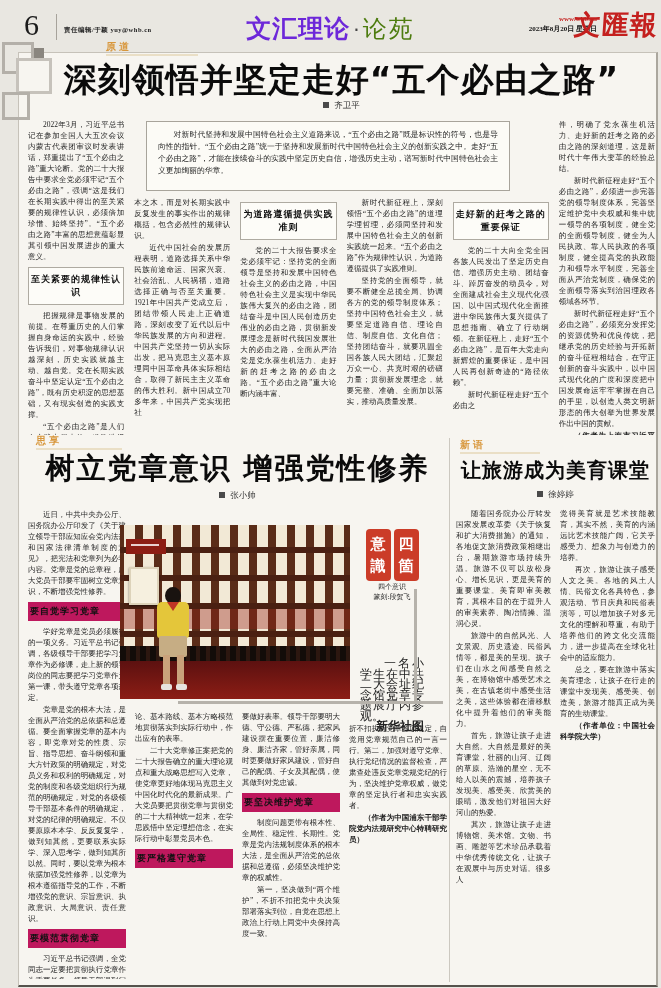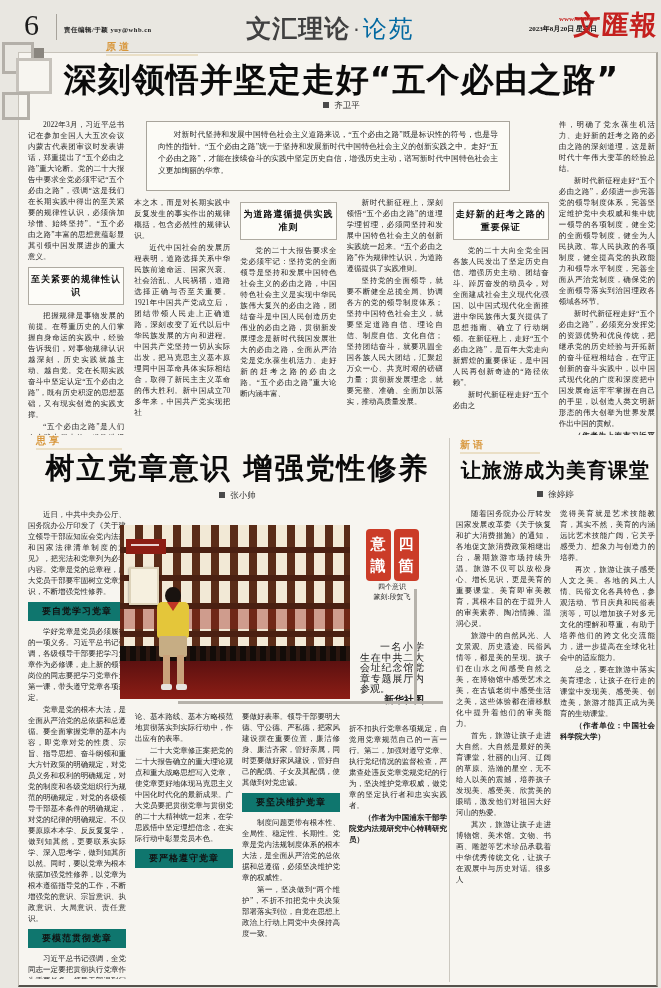--- a/index.html
+++ b/index.html
@@ -5,23 +5,23 @@
   html,body{margin:0;padding:0;}
   body{width:661px;height:988px;position:relative;background:#e9e7e1;overflow:hidden;
        font-family:"Liberation Serif","DejaVu Serif",serif;color:#222;}
   .abs{position:absolute;}
   
   .pagenum{left:24px;top:8px;font-size:30px;color:#1b1b1b;line-height:34px;}
   .hdr-vline{left:56px;top:14px;width:1px;height:26px;background:#a7a39b;}
   .editor-line{left:64px;top:26px;font-size:6.5px;font-weight:bold;color:#222;letter-spacing:.5px;}
   .section-title{left:50%;top:12px;transform:translateX(-50%);white-space:nowrap;
        font-family:"DejaVu Sans","Liberation Sans",sans-serif;}
-  .st-bold{font-size:25px;font-weight:900;color:#404040;letter-spacing:1px;}
+  .st-bold{font-size:25px;font-weight:900;color:#6d28d9;letter-spacing:1px;}
   .st-sep{font-size:20px;color:#444;margin:0 3px;}
-  .st-light{font-size:24px;font-weight:500;color:#0369a1;letter-spacing:2px;}
+  .st-light{font-size:24px;font-weight:500;color:#4d7c0f;letter-spacing:2px;}
   .right-block{right:64px;top:15px;text-align:right;line-height:9.5px;white-space:nowrap;}
   .site{font-size:7px;font-weight:bold;color:#c4201e;}
   .dateline{font-size:7px;font-weight:bold;color:#111;}
   .masthead{right:3px;top:7px;font-size:27px;font-weight:900;color:#c4201e;
        transform:skewX(-4deg);letter-spacing:1px;font-family:"DejaVu Serif",serif;}
   .hdr-rule{left:18px;top:52px;width:639px;height:1px;background:#8f8b84;}
   
   .frame{left:18px;top:52px;width:637px;height:932px;background:#f7f5f0;
        border:1px solid #c6c2b9;border-right:2px solid #aba79e;border-bottom:2px solid #55524c;}
   .orn{border:3px solid #b4b0a9;background:transparent;}
@@ -35,21 +35,21 @@
   .kicker-rule{height:2px;background:#eadfc6;}
   .headline{font-family:"DejaVu Sans","Liberation Sans",sans-serif;font-weight:900;color:#0b0b0b;text-align:center;}
   .author-row{text-align:center;font-size:8.5px;color:#333;}
   .author-marker{display:inline-block;width:6px;height:6px;background:#4a4a4a;margin-right:5px;}
   .col{flex:1;overflow:hidden;}
   .bt{margin:0 0 1px 0;font-size:7.5px;line-height:11px;text-align:justify;text-indent:2em;color:#242424;}
   .bt.cont{text-indent:0;}
   .bt.attrib{font-weight:bold;color:#1c1c1c;}
   .subhead-box{border:1px solid #aeaaa1;background:#fdfcf8;text-align:center;
        font-size:9px;font-weight:bold;letter-spacing:1px;color:#111;padding:5px 2px;margin:5px 0;line-height:13px;}
-  .subhead-bar{background:#0f766e;text-align:center;font-size:9px;font-weight:bold;
+  .subhead-bar{background:#be185d;text-align:left;font-size:9px;font-weight:bold;
        letter-spacing:1px;color:#111;padding:3px 2px;margin:5px 0;}
   .spacer{width:100%;}
   
   .a1{left:28px;top:56px;width:627px;height:388px;}
   .a1 .headline{font-size:33px;line-height:40px;margin-top:4px;letter-spacing:1px;}
   .a1-body{position:relative;margin-top:7px;height:316px;display:flex;gap:10px;}
   .abstract-box{position:absolute;left:118px;top:2px;width:340px;height:54px;z-index:2;
        border:1px solid #a8a49b;background:#fcfbf6;padding:7px 11px;
        font-size:7.8px;line-height:12px;text-align:justify;text-indent:2em;color:#1f1f1f;overflow:hidden;}
   .a1 .spacer{height:78px;}
@@ -86,21 +86,21 @@
   .boy .leg.l{left:13px;} .boy .leg.r{left:27px;}
   .boy .shoe{position:absolute;top:97px;width:11px;height:6px;background:#e6e4df;border-radius:2px;}
   .boy .shoe.l{left:11px;} .boy .shoe.r{left:26px;}
   
   .capcol{position:absolute;left:332px;top:20px;width:64px;}
   .seal-row{display:flex;gap:3px;justify-content:center;}
   .stamp{width:25px;height:52px;background:#cb3c28;border-radius:4px;color:#fff;
        display:flex;flex-direction:column;align-items:center;justify-content:center;
        font-size:15px;font-weight:bold;line-height:22px;font-family:"DejaVu Serif",serif;}
   .seal-cap{margin-top:1px;text-align:center;font-size:7px;line-height:10px;color:#222;}
-  .photo-cap{margin-top:40px;font-size:10px;line-height:10.5px;text-align:justify;text-indent:2em;color:#222;}
+  .photo-cap{margin-top:56px;font-size:12px;line-height:10.5px;text-align:justify;text-indent:2em;color:#222;}
   .photo-credit{display:block;text-align:right;font-weight:bold;text-indent:0;}
   .lbar-h{position:absolute;left:150px;top:192px;width:265px;height:3px;background:#b6b2ab;}
   .lbar-v{position:absolute;left:386px;top:80px;width:3px;height:114px;background:#b6b2ab;}
   
   .divider-v{left:449px;top:438px;width:1px;height:544px;background:#ccc8c0;}
   .a3{left:456px;top:434px;width:199px;height:550px;}
   .a3 .headline{font-size:20px;line-height:28px;margin-top:22px;letter-spacing:1px;}
   .a3-body{margin-top:7px;height:440px;display:flex;gap:9px;}
 </style>
 </head>

